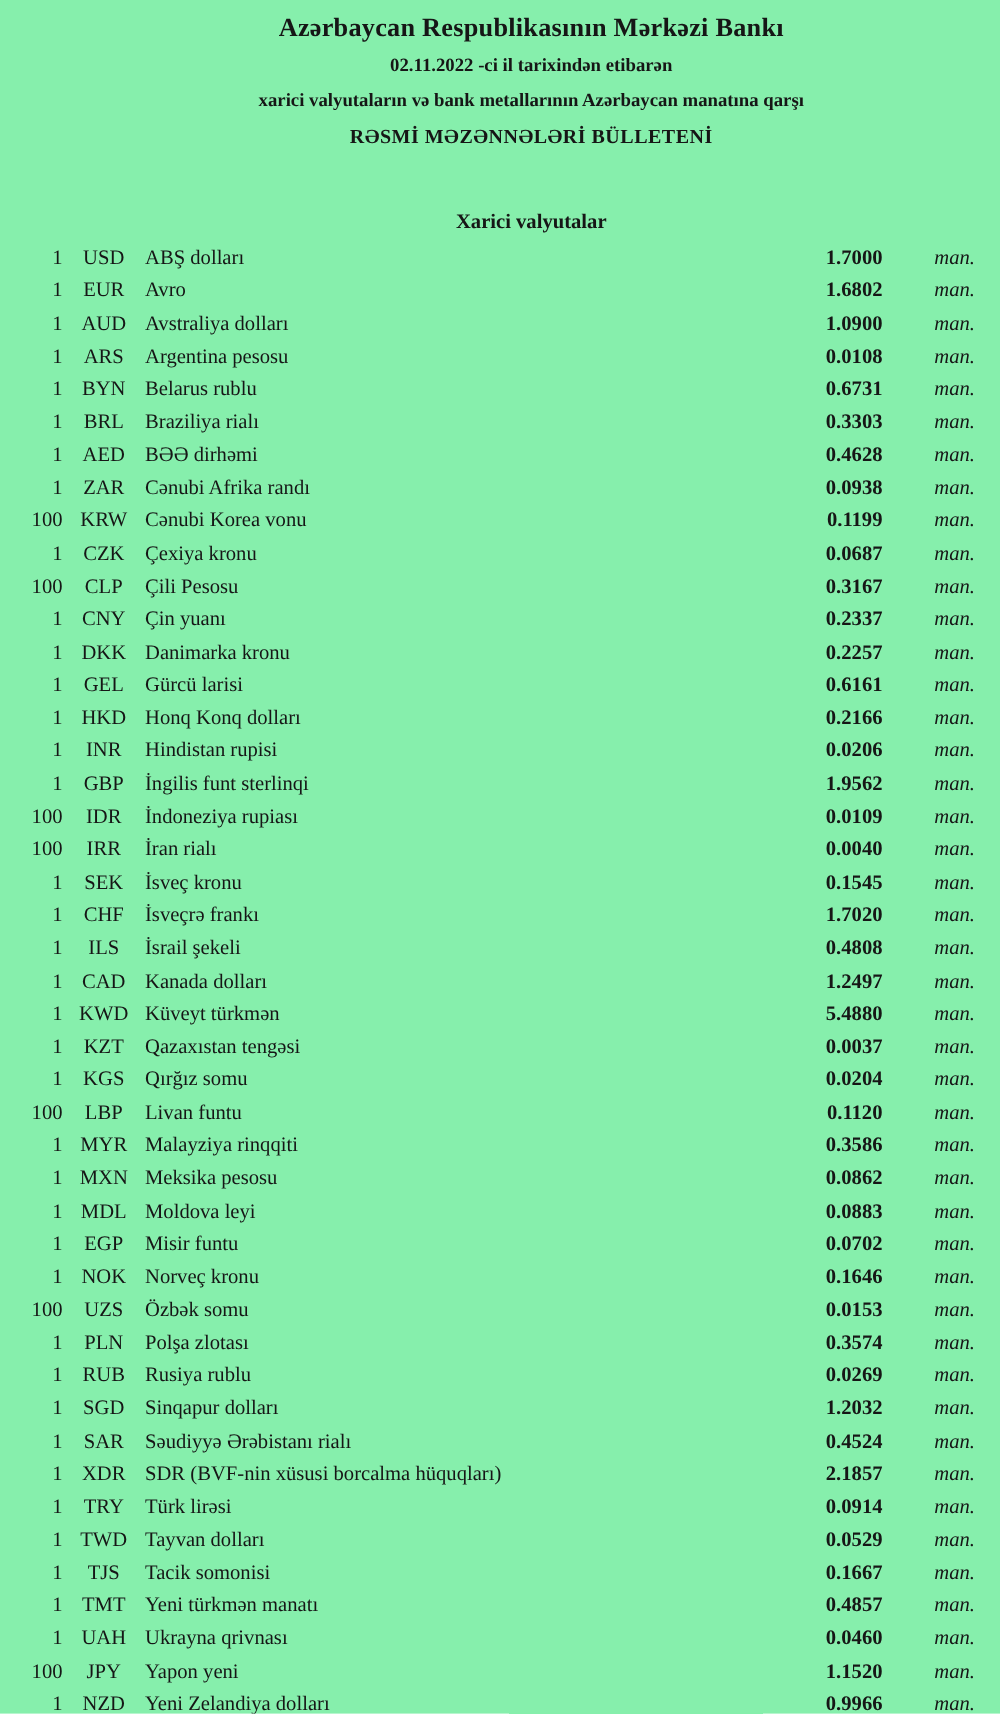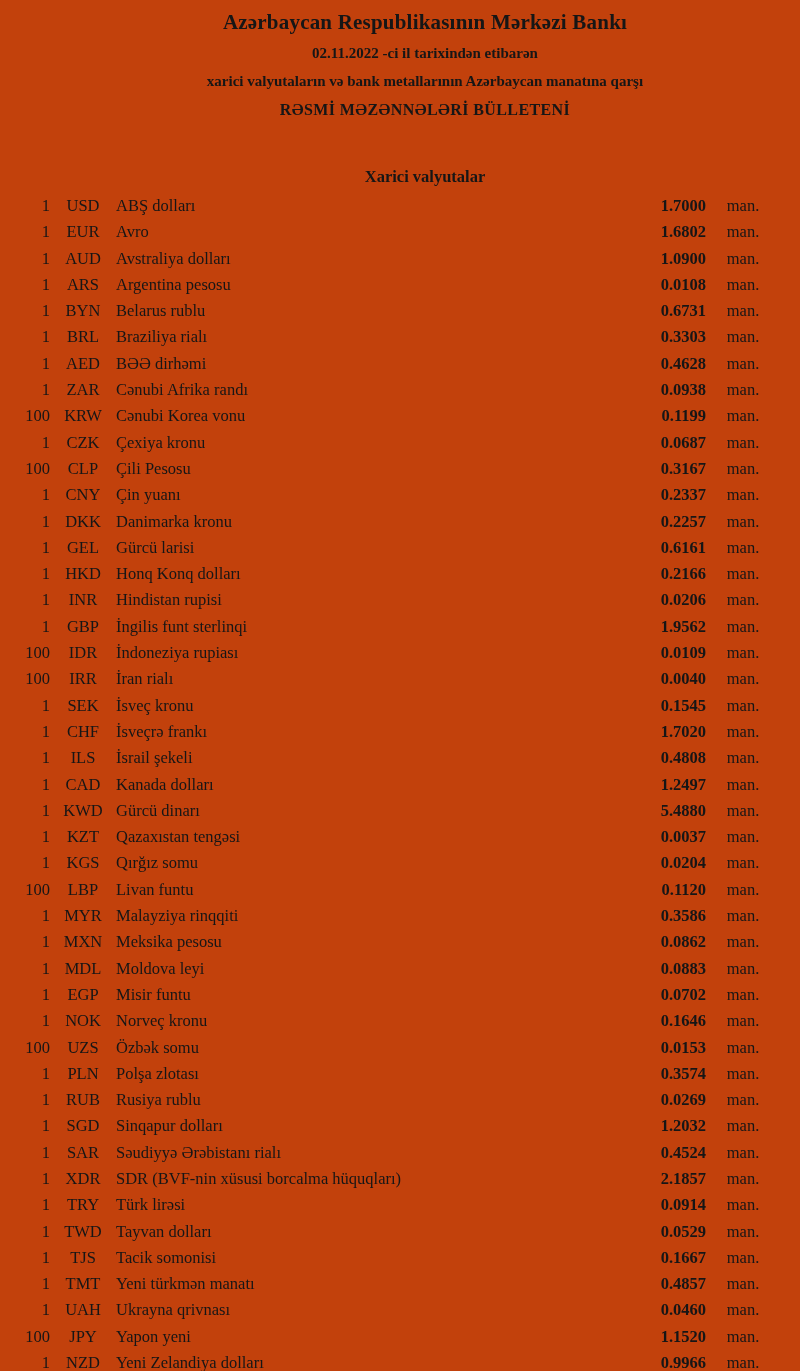--- a/index.html
+++ b/index.html
@@ -9,21 +9,21 @@
     color: #161616;
     font-family: "Liberation Serif", "DejaVu Serif", serif;
   }
   .page {
     position: relative;
     width: 800px;
     height: 1371px;
     box-sizing: border-box;
     padding: 6px 20px 0 20px;
     overflow: hidden;
-    background: #c2410c;
+    background: #86efac;
   }
   .header {
     text-align: center;
     transform: translateX(25px);
   }
   .bank-name {
     font-size: 21px;
     font-weight: bold;
     margin: 4px 0 10px 0;
     letter-spacing: 0.2px;
@@ -57,21 +57,21 @@
     height: 26.3px;
     padding: 0;
     white-space: nowrap;
     overflow: hidden;
     vertical-align: middle;
   }
   td.qty  { width: 30px;  text-align: right; }
   td.code { width: 66px;  text-align: center; }
   td.name { text-align: left; padding-left: 2px; }
   td.rate { width: 100px; text-align: right; font-weight: bold; }
-  td.unit { width: 74px;  text-align: center; }
+  td.unit { width: 74px;  text-align: right; font-style: italic; }
 </style>
 </head>
 <body>
 
 <div class="page">
 
   <div class="header">
     <div class="bank-name">Azərbaycan Respublikasının Mərkəzi Bankı</div>
     <div class="sub-line">02.11.2022 -ci il tarixindən etibarən</div>
     <div class="sub-line">xarici valyutaların və bank metallarının Azərbaycan manatına qarşı</div>
@@ -239,21 +239,21 @@
         <tr>
           <td class="qty">1</td>
           <td class="code">CAD</td>
           <td class="name">Kanada dolları</td>
           <td class="rate">1.2497</td>
           <td class="unit">man.</td>
         </tr>
         <tr>
           <td class="qty">1</td>
           <td class="code">KWD</td>
-          <td class="name">Gürcü dinarı</td>
+          <td class="name">Küveyt türkmən</td>
           <td class="rate">5.4880</td>
           <td class="unit">man.</td>
         </tr>
         <tr>
           <td class="qty">1</td>
           <td class="code">KZT</td>
           <td class="name">Qazaxıstan tengəsi</td>
           <td class="rate">0.0037</td>
           <td class="unit">man.</td>
         </tr>

